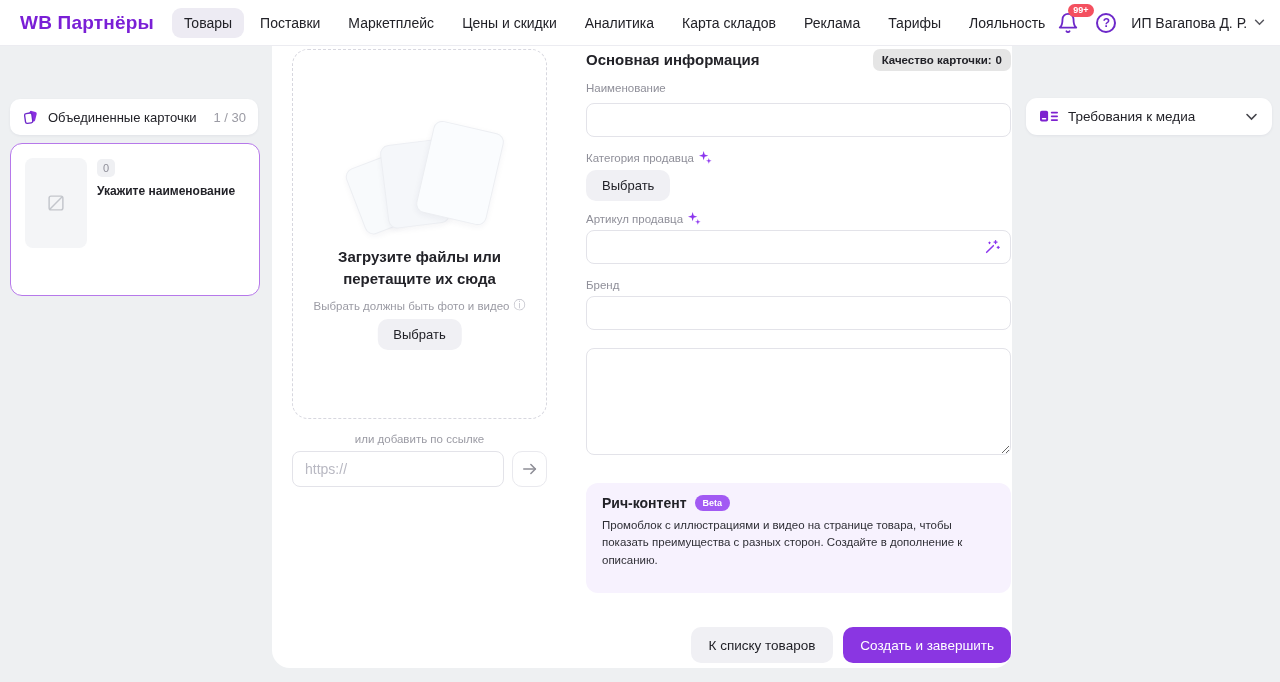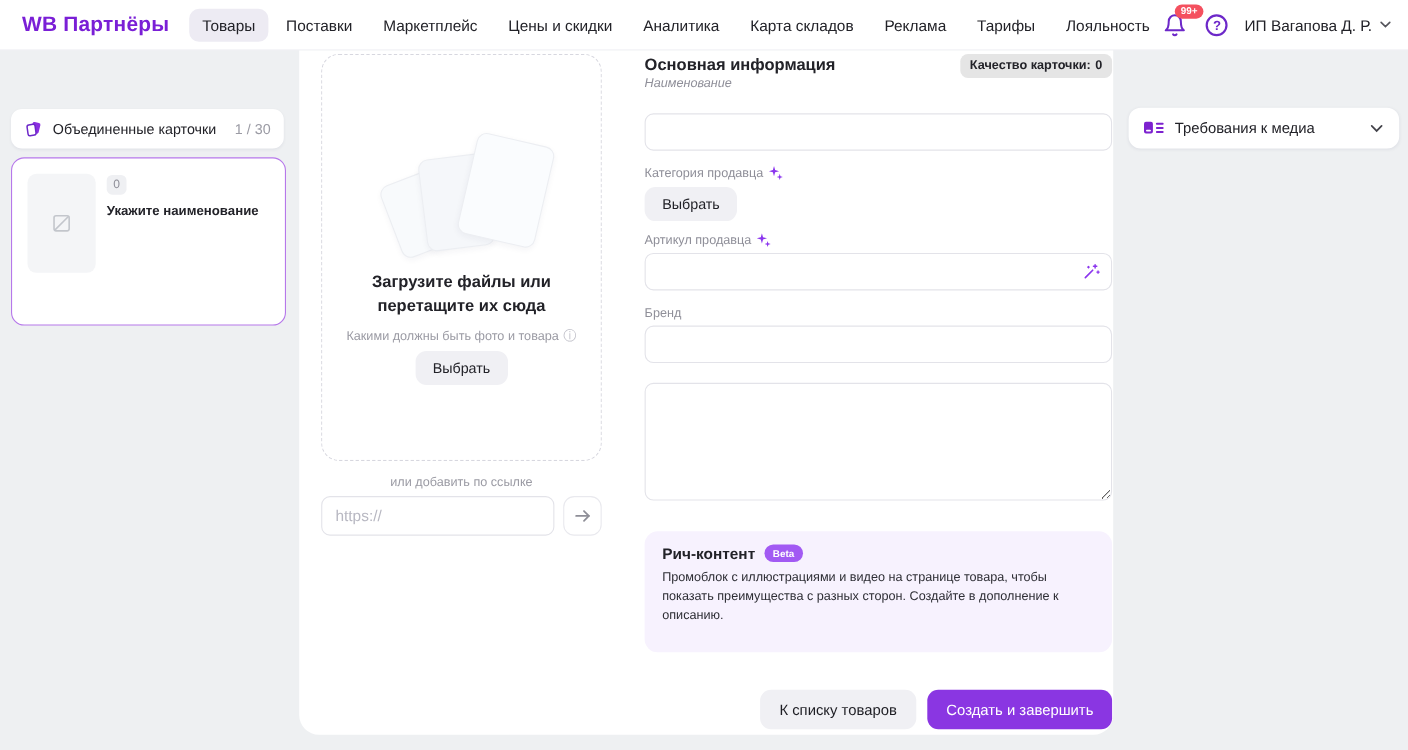--- a/index.html
+++ b/index.html
@@ -68,21 +68,21 @@
                display:flex; align-items:center; justify-content:center; cursor:pointer; }
 
   
   .form-col { position:absolute; left:296px; top:0; width:425px; height:100%;margin-left:18px; }
   .f-title { position:absolute; top:5px; left:0; font-size:15px; font-weight:700; }
   .quality-badge { position:absolute; top:3px; right:0; background:#e5e5e5; border-radius:7px;
                    padding:5px 9px; font-size:11.5px; color:#222228; display:flex; gap:4px;font-weight:bold; }
   .f-label { position:absolute; left:0; font-size:11.5px; color:#8f8f99; display:flex; gap:5px; align-items:center; }
   .f-input { position:absolute; left:0; width:100%; height:34px; border:1px solid #e3e3e9; border-radius:8px;
              padding:0 12px; font-size:14px; font-family:inherit; color:#222228; background:#fff; outline:none; }
-  .lbl-name  { top:24px;font-style:italic; }   .inp-name  { top:57px; }
+  .lbl-name  { top:36px; }   .inp-name  { top:57px; }
   .lbl-cat   { top:105px; }  .btn-cat   { position:absolute; top:124px; left:0; }
   .lbl-art   { top:166px; }  .art-wrap  { position:absolute; top:184px; left:0; width:100%; }
   .art-wrap .f-input { position:static; width:100%; padding-right:36px; }
   .wand-btn { position:absolute; right:11px; top:9px; cursor:pointer; line-height:0; }
   .lbl-brand { top:233px; }  .inp-brand { top:250px; }
   .f-textarea { position:absolute; top:302px; left:0; width:100%; height:107px; border:1px solid #e3e3e9;
                 border-radius:8px; padding:8px 12px; font-size:14px; font-family:inherit; color:#222228;
                 resize:both; outline:none; }
   .rich { position:absolute; top:437px; left:0; width:100%; height:110px; background:#f7f2fe;
           border-radius:12px; padding:12px 16px; }
@@ -171,21 +171,21 @@
 
       <section class="upload-col">
         <div class="dropzone">
           <div class="dz-cards">
             <div class="dz-card c1"></div>
             <div class="dz-card c2"></div>
             <div class="dz-card c3"></div>
           </div>
           <div class="dz-title">Загрузите файлы или перетащите их сюда</div>
           <div class="dz-hint">
-            <span>Какими должны быть фото и товара</span>
+            <span>Выбрать должны быть фото и видео</span>
             <span style="color:#c0c0c9;font-size:12px;">ⓘ</span>
           </div>
           <button class="btn-gray dz-choose">Выбрать</button>
         </div>
         <div class="link-caption">или добавить по ссылке</div>
         <div class="link-row">
           <input class="url-input" type="text" placeholder="https://" style="">
           <button class="arrow-btn">
             <svg width="16" height="14" viewBox="0 0 18 14" fill="none" stroke="#8e8e97" stroke-width="1.8" stroke-linecap="round" stroke-linejoin="round">
                 <path d="M2 7 h13"></path>

